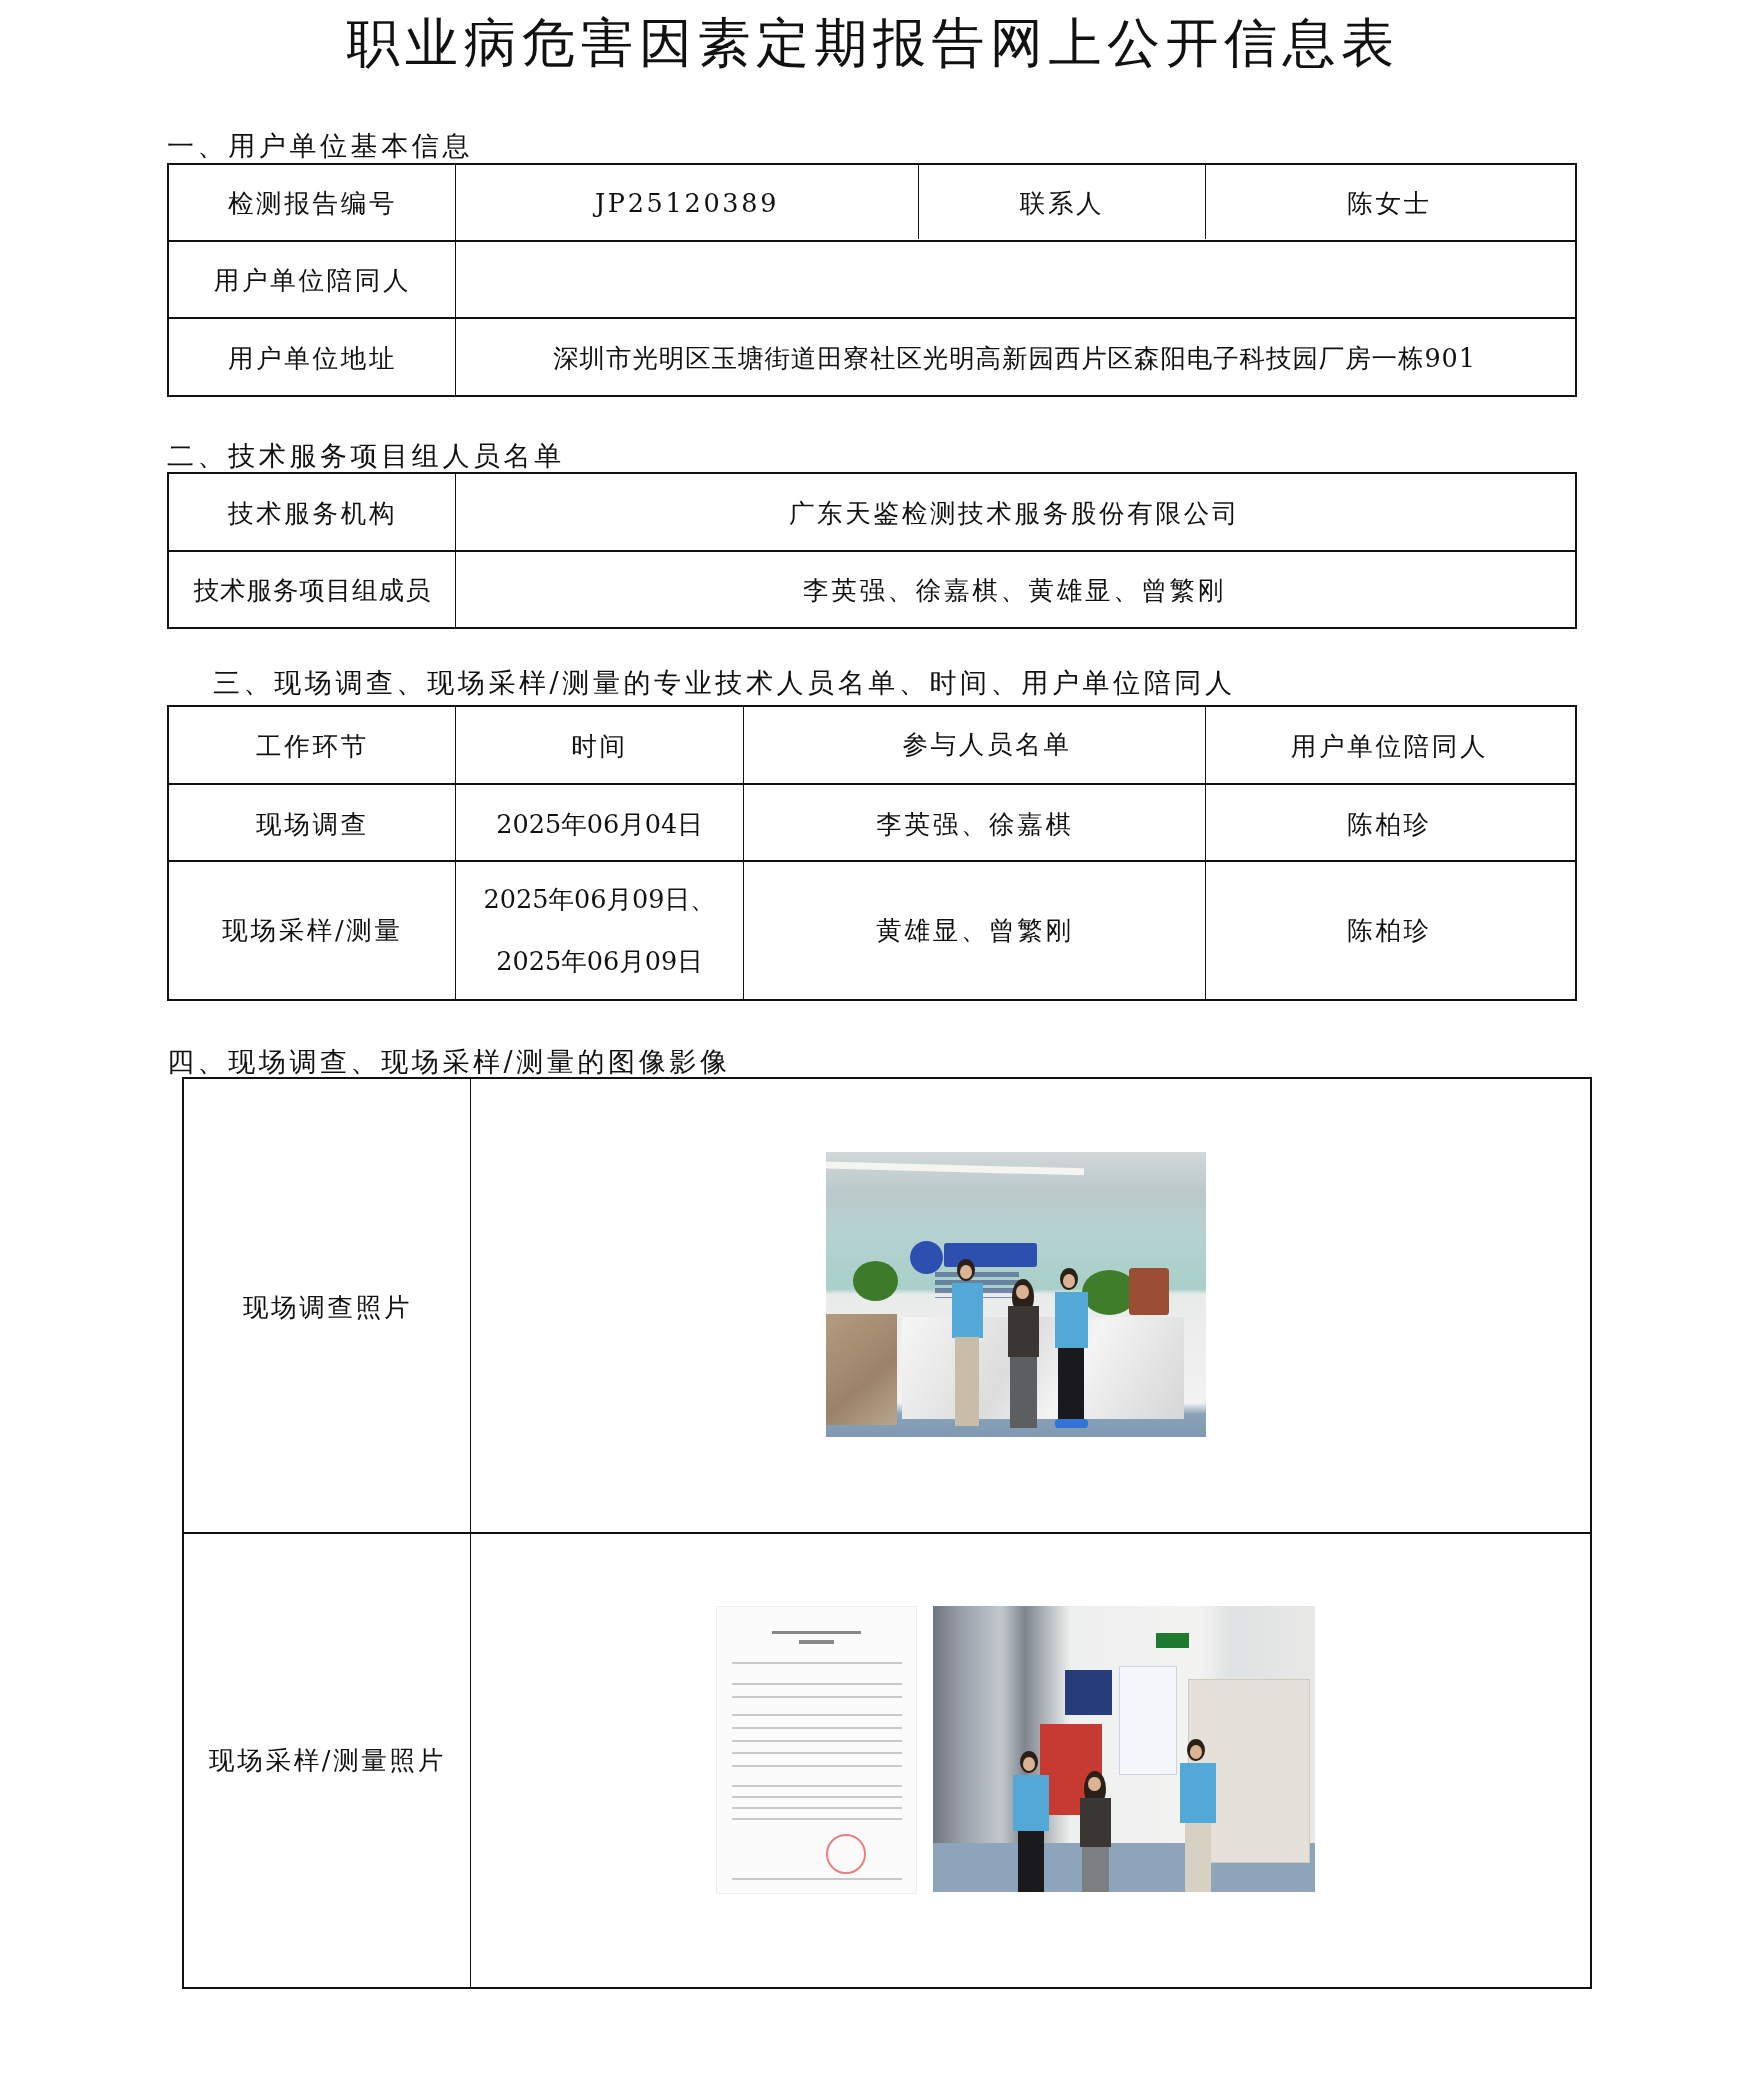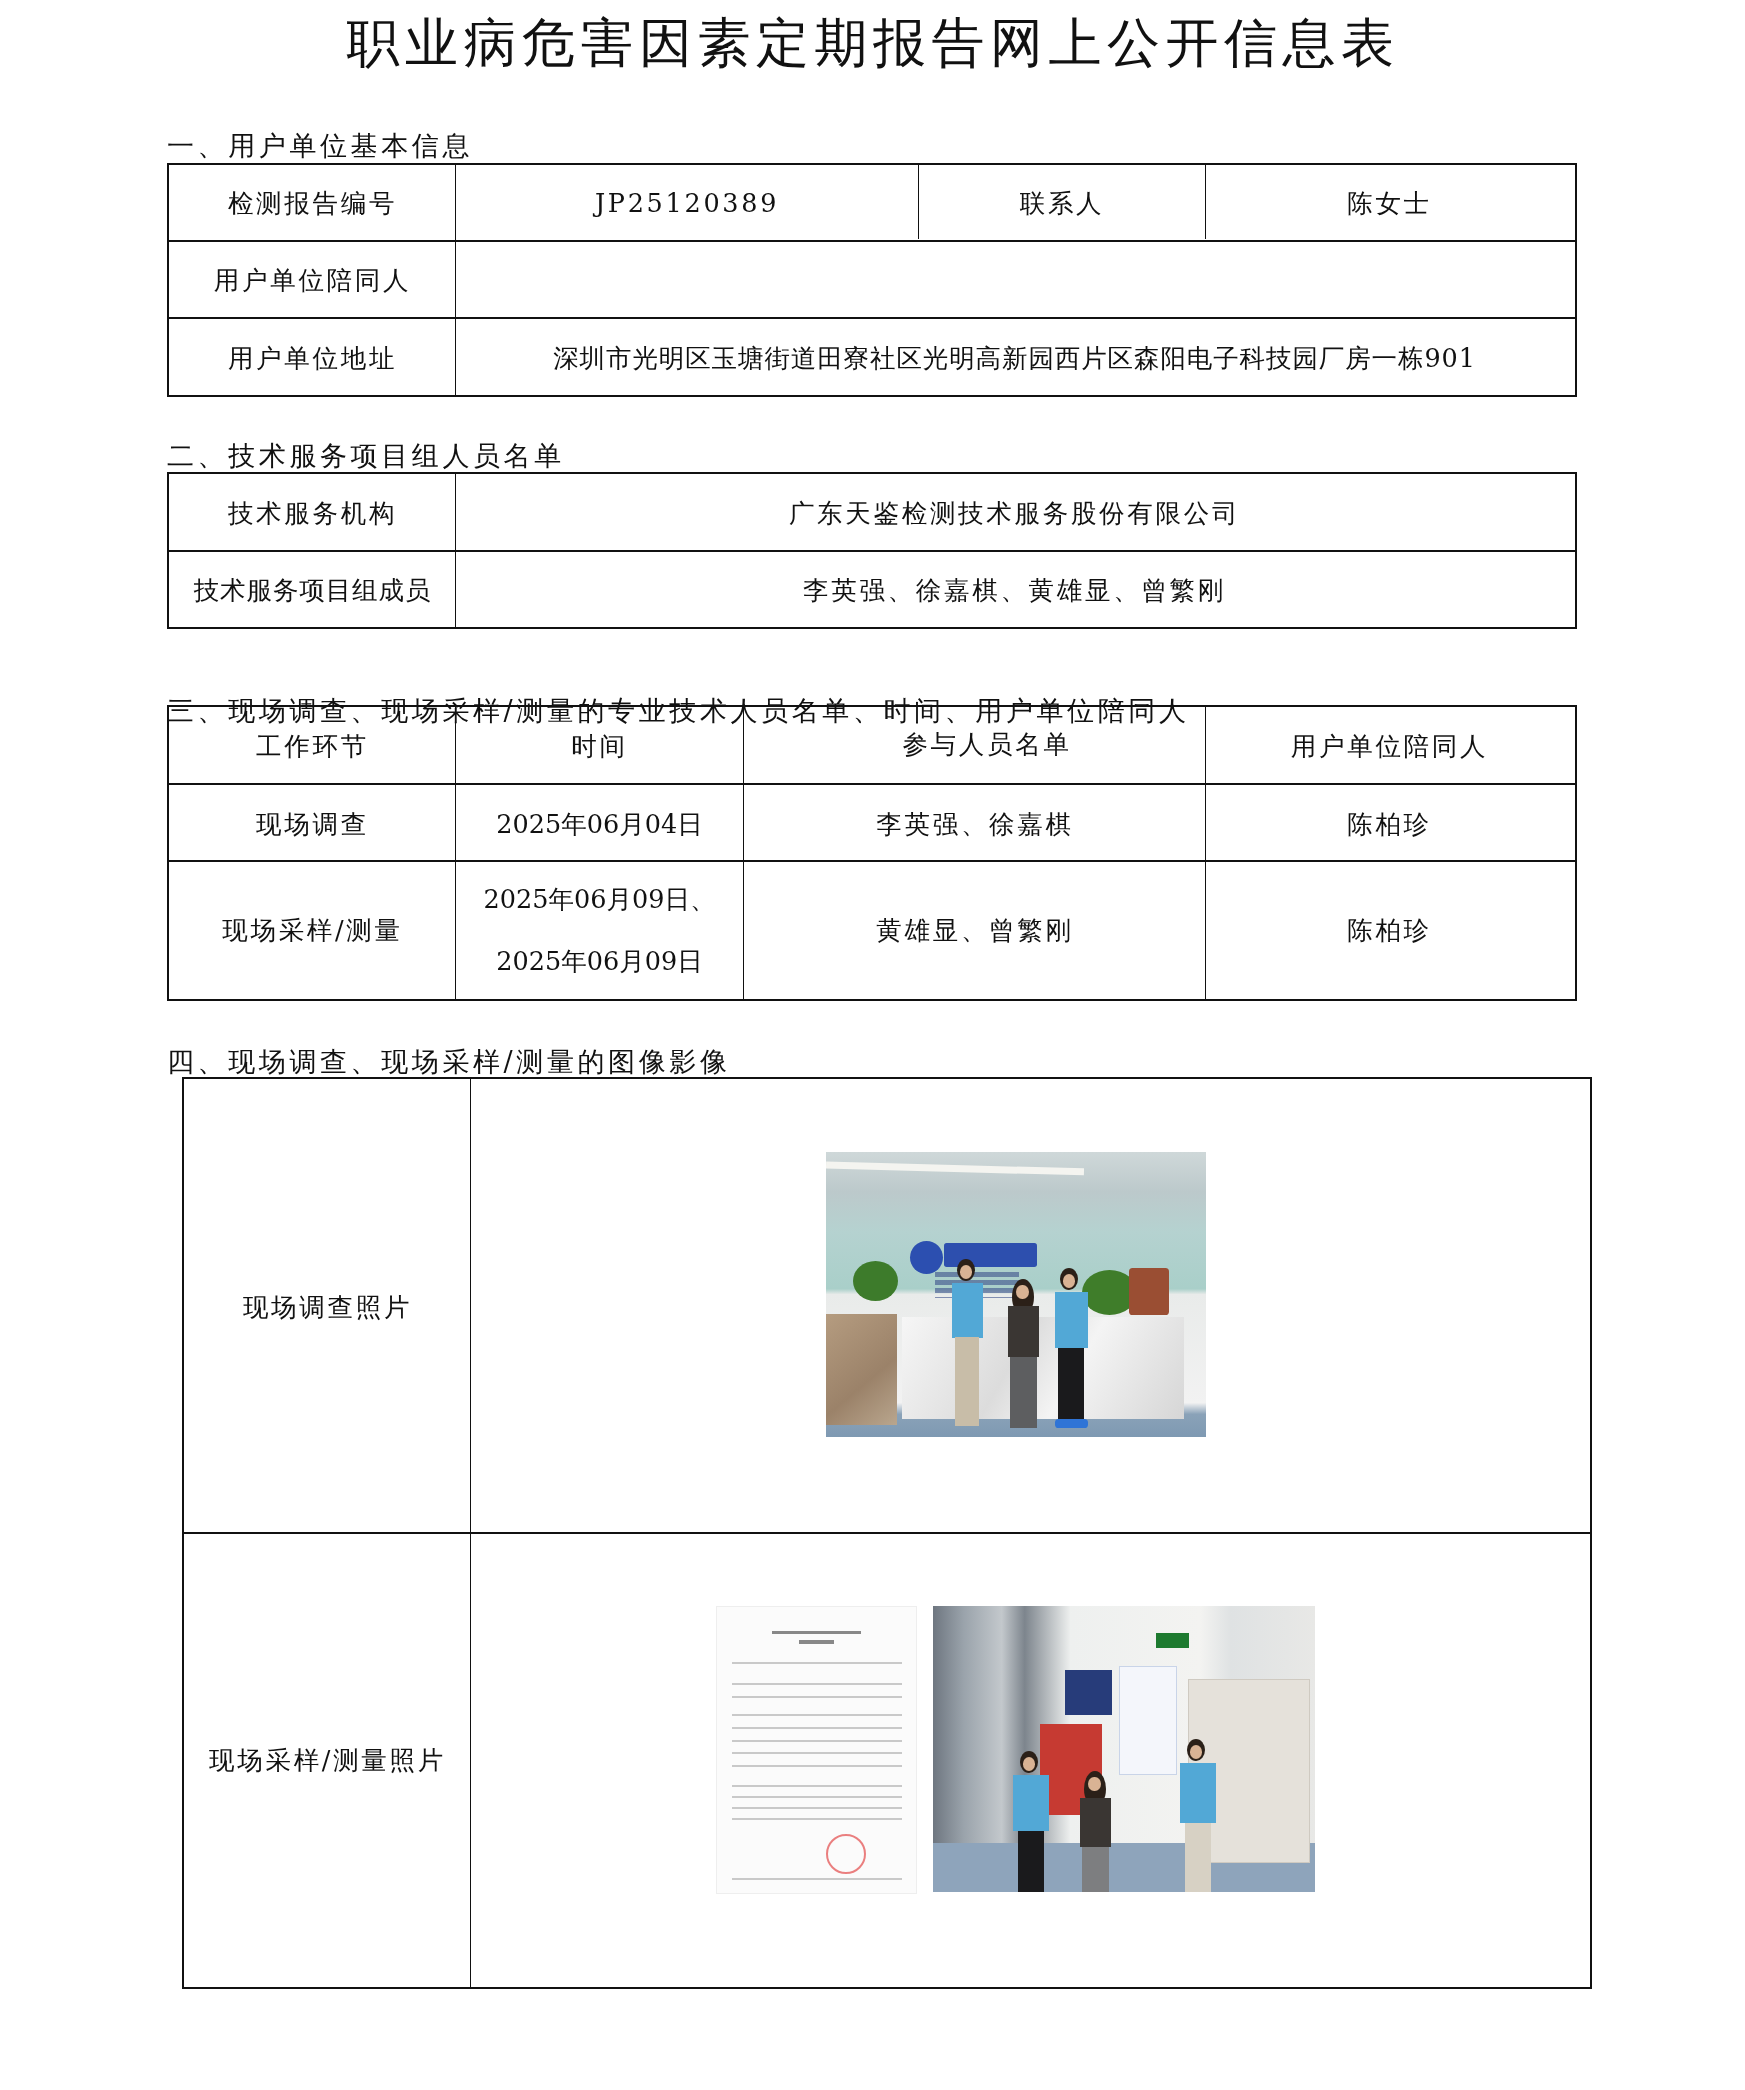--- a/index.html
+++ b/index.html
@@ -68,21 +68,21 @@
 <div class="sec-h" style="top:440px;">二、技术服务项目组人员名单</div>
 <div class="tbl" style="top:472px; height:157px;">
   <div class="hl" style="top:76px;"></div>
   <div class="vl" style="left:286px;"></div>
   <div class="cell" style="left:0; top:0; width:287px; height:77px;">技术服务机构</div>
   <div class="cell" style="left:287px; top:0; width:1117px; height:77px;">广东天鉴检测技术服务股份有限公司</div>
   <div class="cell" style="left:0; top:79px; width:287px; height:74px; letter-spacing:0.9px;">技术服务项目组成员</div>
   <div class="cell" style="left:287px; top:79px; width:1117px; height:74px;">李英强、徐嘉棋、黄雄显、曾繁刚</div>
 </div>
 
-<div class="sec-h" style="top:695px;">三、现场调查、现场采样/测量的专业技术人员名单、时间、用户单位陪同人</div>
+<div class="sec-h" style="top:667px;margin-left:46px;">三、现场调查、现场采样/测量的专业技术人员名单、时间、用户单位陪同人</div>
 <div class="tbl" style="top:705px; height:296px;">
   <div class="hl" style="top:76px;"></div>
   <div class="hl" style="top:153px;"></div>
   <div class="vl" style="left:286px;"></div>
   <div class="vl" style="left:574px;"></div>
   <div class="vl" style="left:1036px;"></div>
   <div class="cell" style="left:0; top:0; width:287px; height:77px;">工作环节</div>
   <div class="cell" style="left:287px; top:0; width:287px; height:77px;text-align:center;">时间</div>
   <div class="cell" style="left:587px; top:0; width:462px; height:73px;">参与人员名单</div>
   <div class="cell" style="left:1037px; top:0; width:367px; height:77px;">用户单位陪同人</div>

